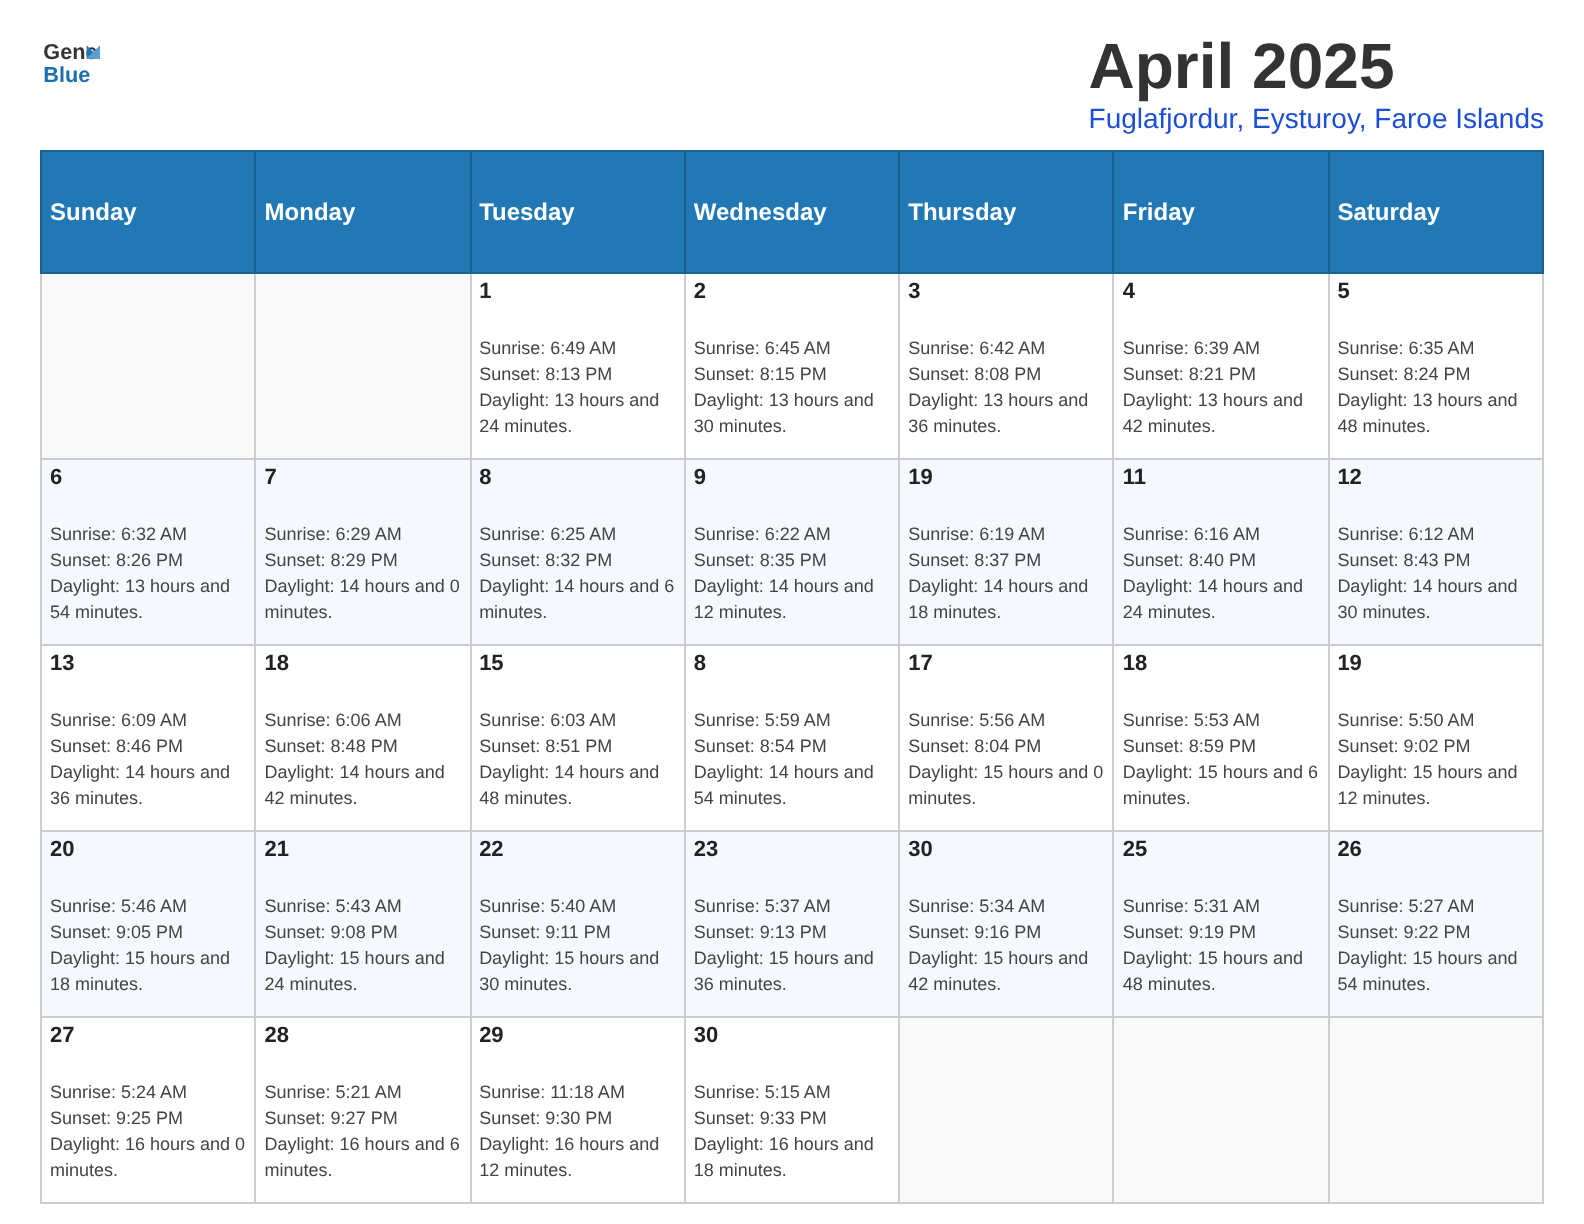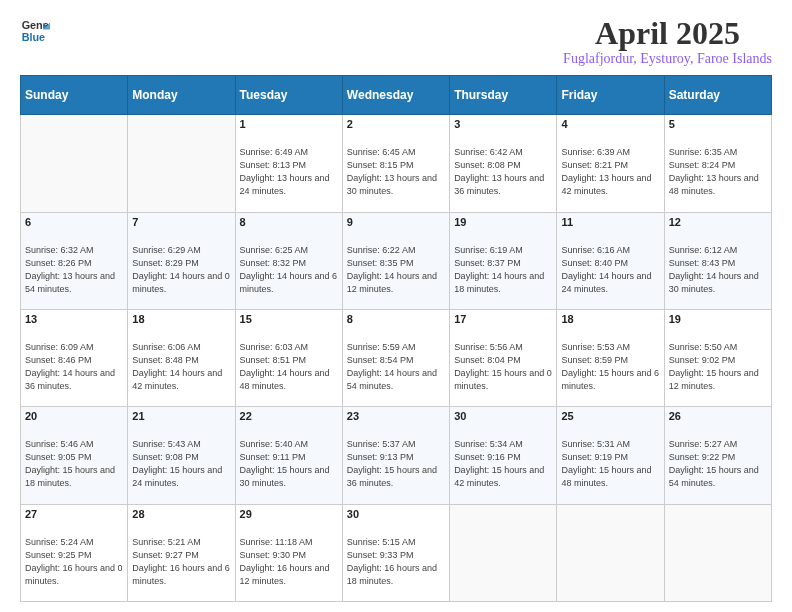--- a/index.html
+++ b/index.html
@@ -26,46 +26,45 @@
     .logo {
       display: flex;
       align-items: center;
       gap: 4px;
     }
     .logo-icon {
       width: 30px;
       height: 30px;
     }
     .title-block {
-      text-align: center;
-      font-family: Liberation Serif, serif;
+      text-align: left;
     }
     .main-title {
       font-size: 32px;
       font-weight: bold;
       color: #333;
       line-height: 1.1;
     }
     .subtitle {
       font-size: 14px;
-      color: #8b5cf6;
+      color: #1d4ed8;
     }
     .calendar {
       flex: 1;
       border: 1px solid #ccc;
       border-collapse: collapse;
       width: 100%;
       table-layout: fixed;
     }
     .calendar th {
       background-color: #2278b5;
       color: #fff;
       font-size: 12px;
       font-weight: bold;
-      padding: 12px 4px;
+      padding: 23px 4px;
       text-align: left;
       border: 1px solid #1a6090;
     }
     .calendar td {
       border: 1px solid #ccc;
       vertical-align: top;
       padding: 3px 4px;
       font-size: 9.5px;
       color: #333;
       height: 78px;

